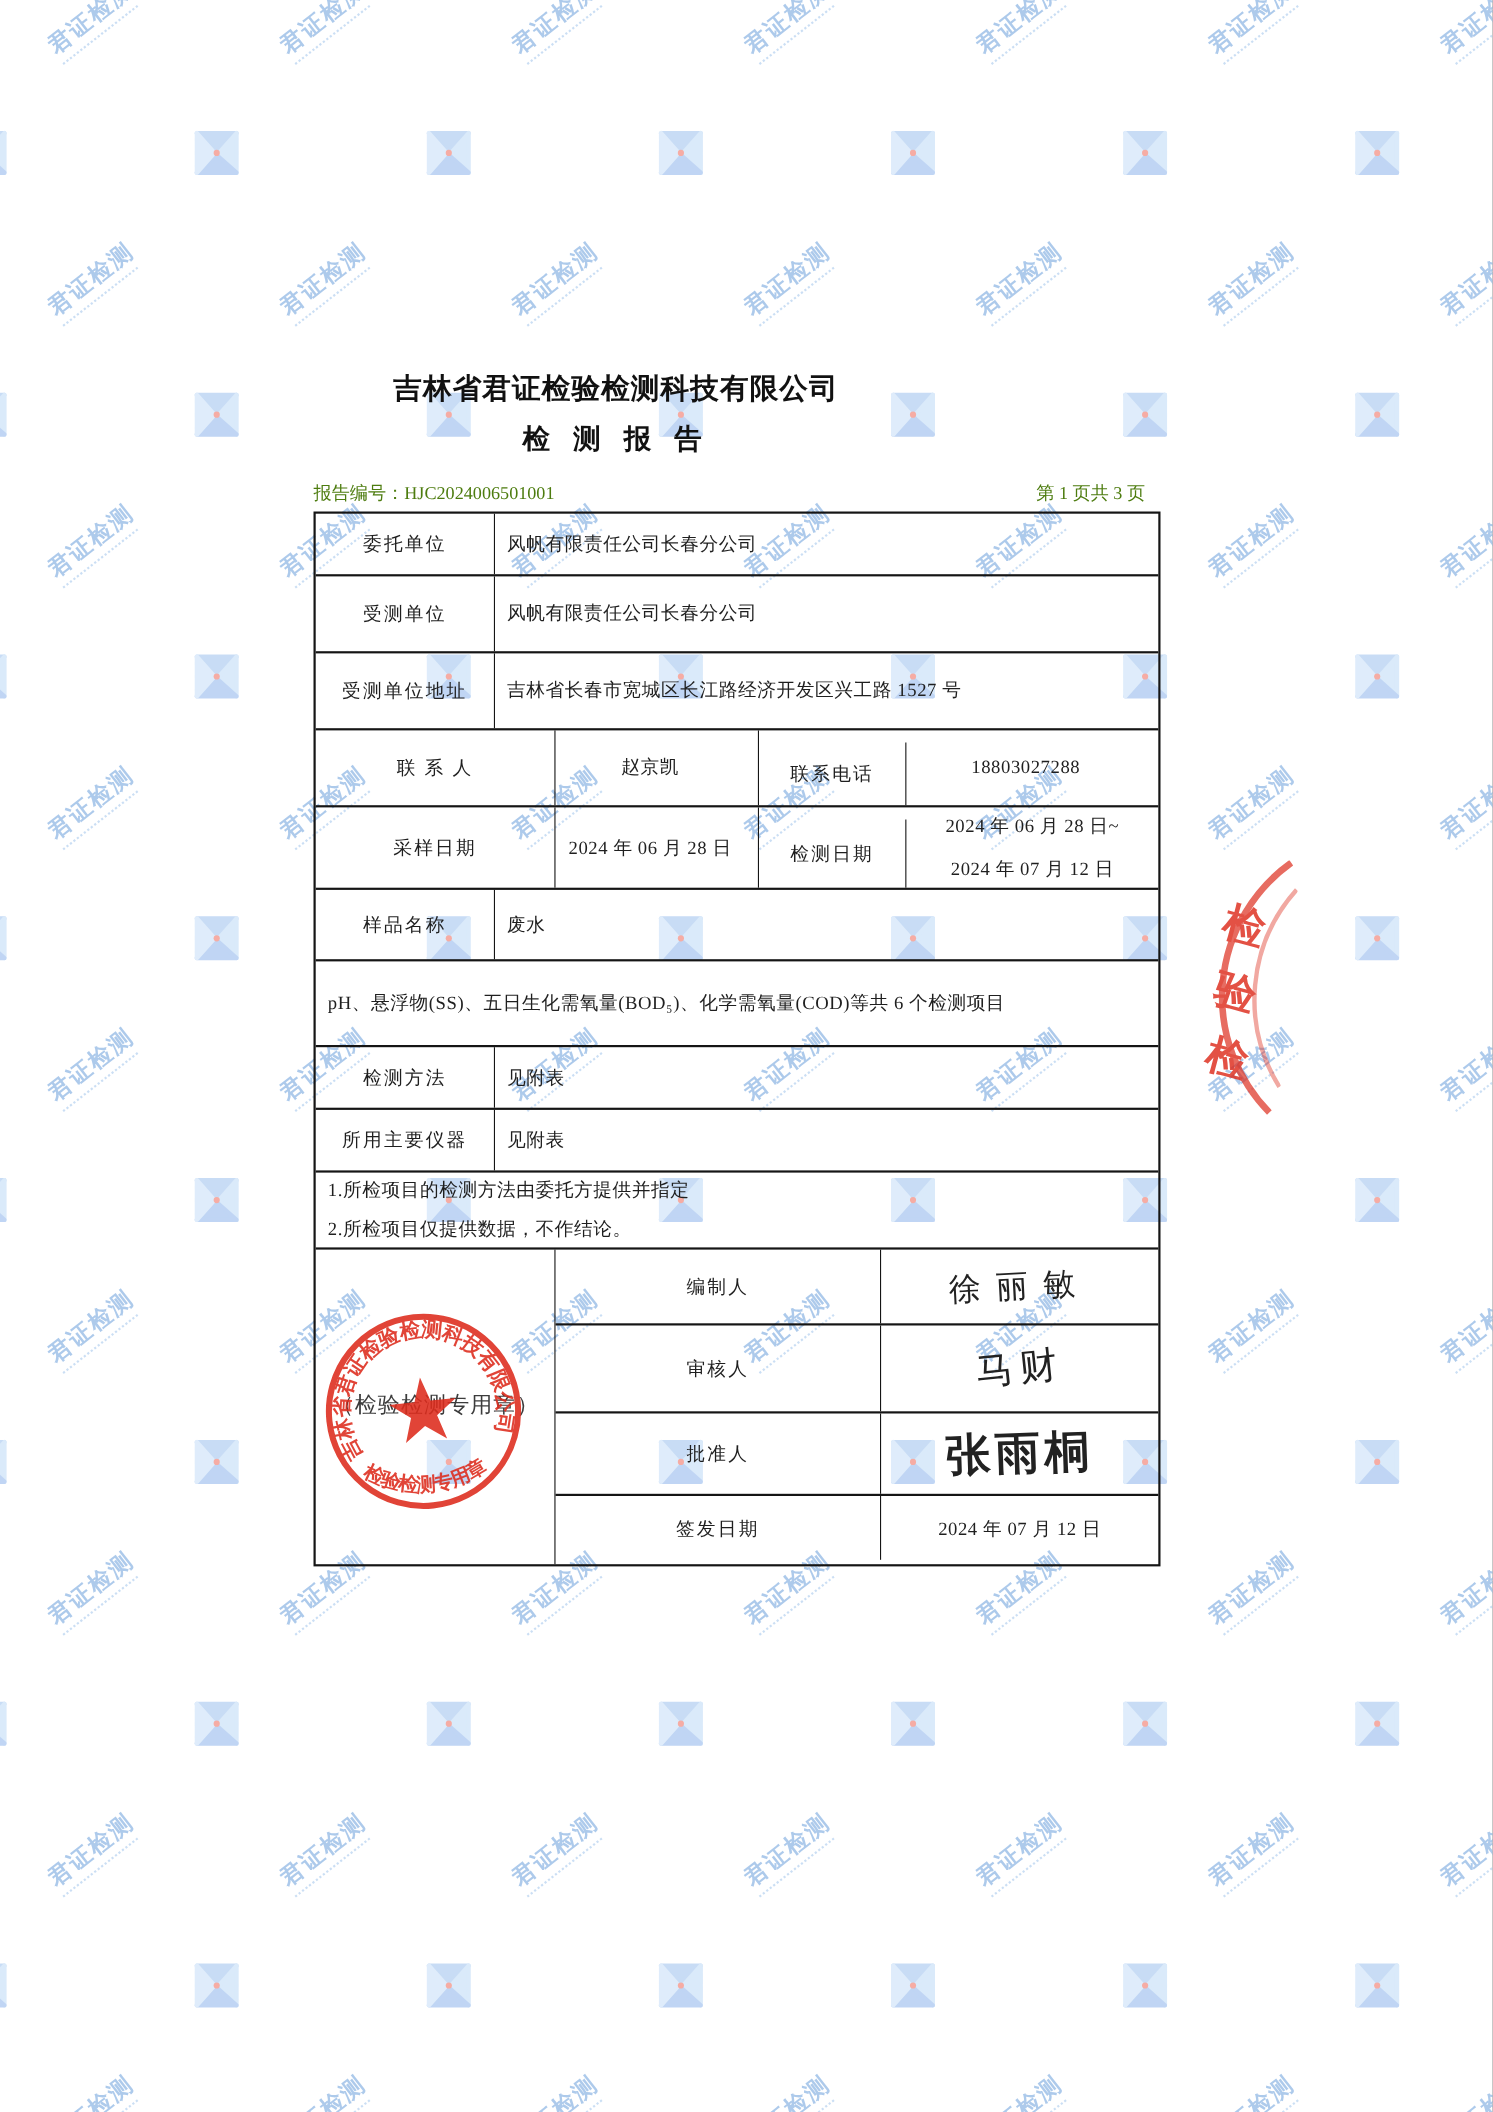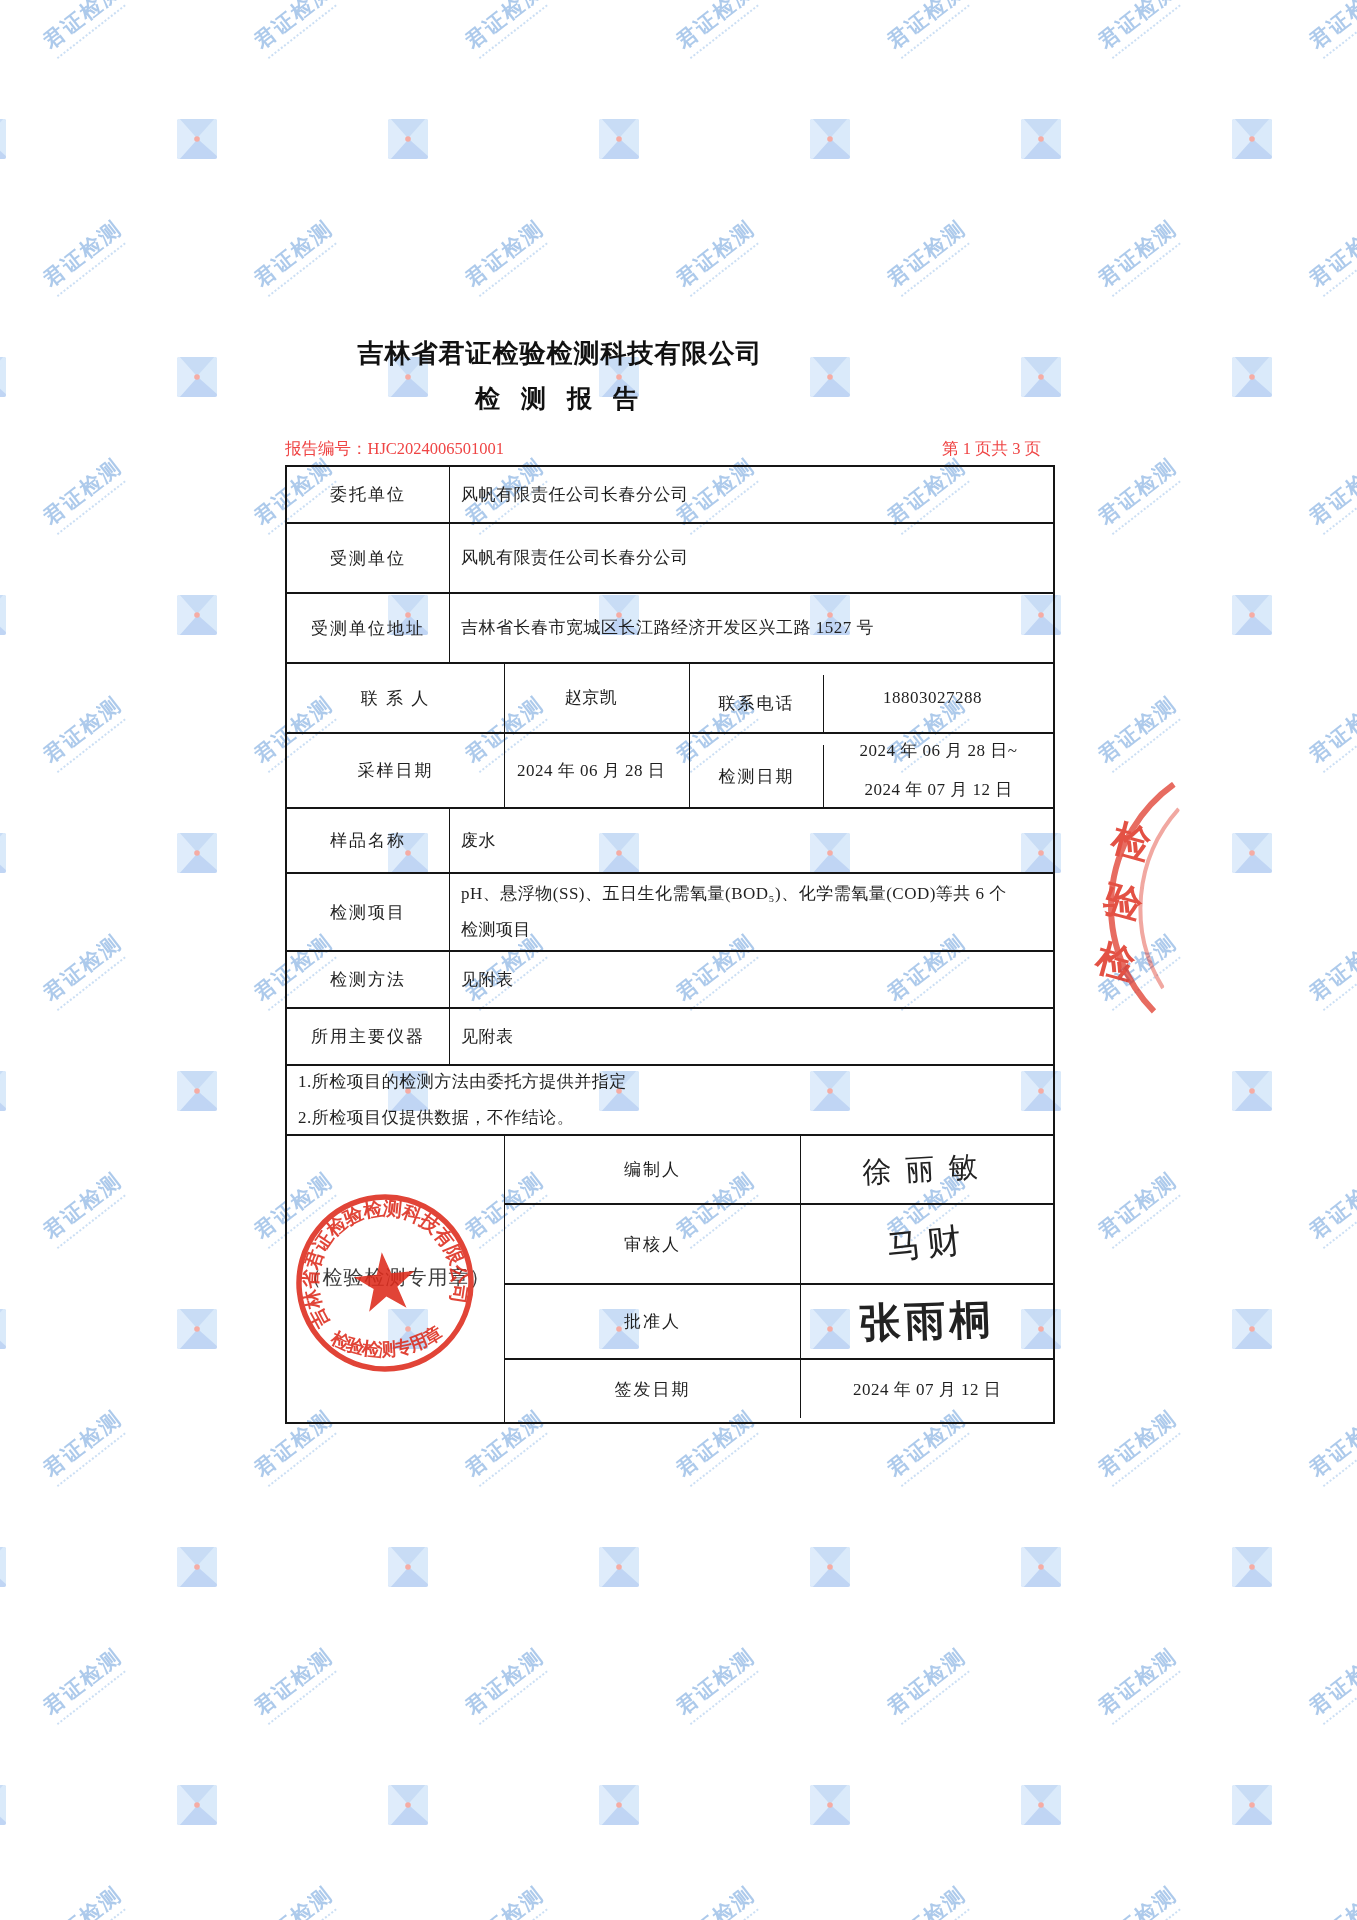--- a/index.html
+++ b/index.html
@@ -26,21 +26,21 @@
   }
   
   .content{position:absolute;inset:0;z-index:1;}
   .hdr{position:absolute;left:180px;width:760px;text-align:center;
     font-family:"Liberation Sans","DejaVu Sans",sans-serif;color:#111;}
   .hdr.company{top:336px;font-size:26px;font-weight:700;letter-spacing:1px;}
   .hdr.title{top:382px;font-size:25px;font-weight:700;letter-spacing:7px;}
   .meta-row{
     position:absolute;left:285px;top:438px;width:770px;
     display:flex;justify-content:space-between;align-items:flex-end;
-    font-size:16.5px;color:#ef4444;
+    font-size:16.5px;color:#4d7c0f;
   }
   .meta-row .right{padding-right:14px;}
   
   .report-table{
     position:absolute;left:285px;top:465px;width:770px;
     border:2px solid #151515;box-sizing:border-box;background:transparent;
   }
   .t-row{display:flex;box-sizing:border-box;border-bottom:2px solid #151515;}
   .t-row:last-child{border-bottom:none;}
   .cell{box-sizing:border-box;display:flex;align-items:center;font-size:17px;}
@@ -717,21 +717,20 @@
           </div>
         </div>
       </div>
 
       <div class="t-row" style="height:65px">
         <div class="cell lbl c-163">样品名称</div>
         <div class="cell val grow">废水</div>
       </div>
 
       <div class="t-row" style="height:78px">
-        <div class="cell lbl c-163">检测项目</div>
         <div class="cell val grow" style="padding-right:34px;">pH、悬浮物(SS)、五日生化需氧量(BOD₅)、化学需氧量(COD)等共 6 个检测项目</div>
       </div>
 
       <div class="t-row" style="height:57px">
         <div class="cell lbl c-163">检测方法</div>
         <div class="cell val grow">见附表</div>
       </div>
 
       <div class="t-row" style="height:57px">
         <div class="cell lbl c-163">所用主要仪器</div>

